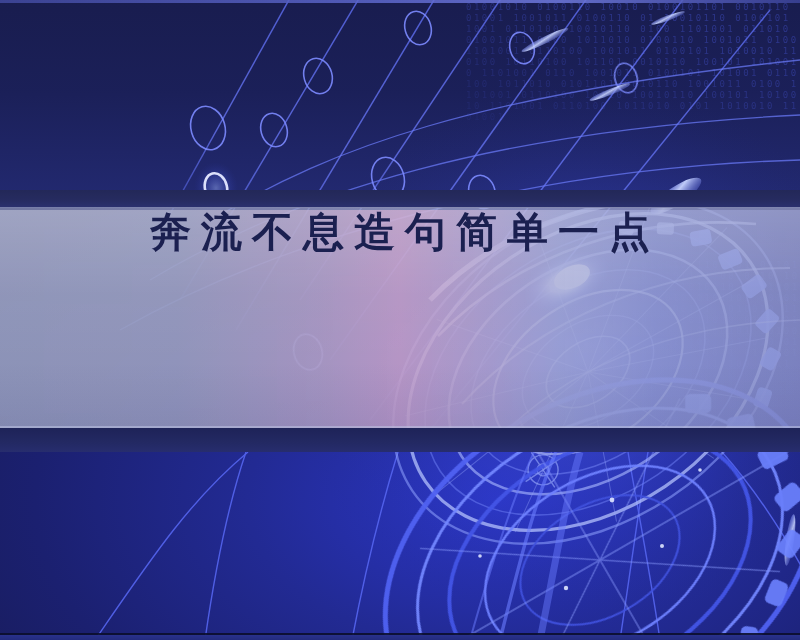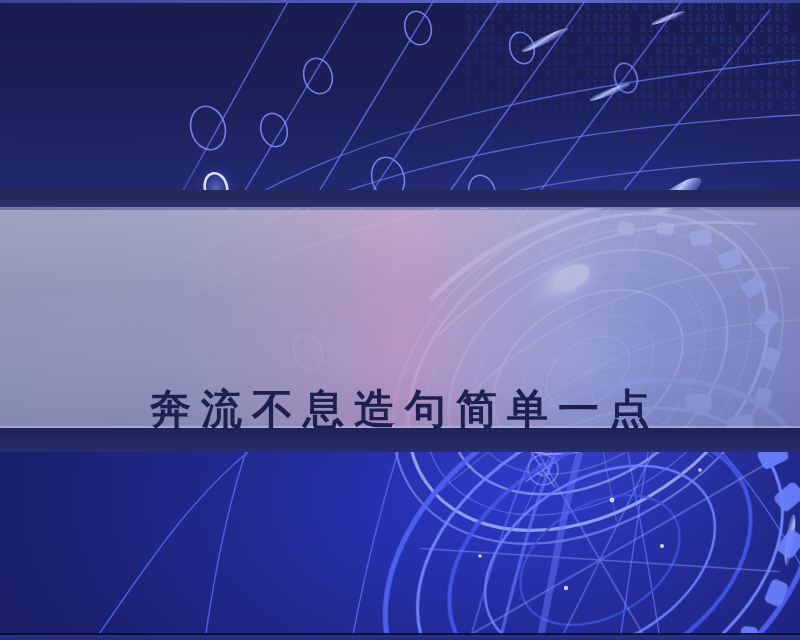--- a/index.html
+++ b/index.html
@@ -98,21 +98,21 @@
     background:linear-gradient(180deg,#1e2358 0%,#232963 60%,#272d6e 100%);
   }
   .band-botedge2{
     position:absolute;left:0;top:426px;width:100%;height:2px;
     background:rgba(190,195,225,.55);
   }
 
   
   .title-wrap{
     position:absolute;left:0;top:210px;width:100%;height:218px;
-    display:flex;align-items:flex-end;justify-content:center;
+    display:flex;align-items:flex-start;justify-content:center;
   }
   .title{
     font-family:"DejaVu Sans","Liberation Sans",sans-serif;
     font-size:41px;
     font-weight:700;
     color:#1b2050;
     letter-spacing:10px;
     text-indent:10px;
     white-space:nowrap;
     line-height:1;

